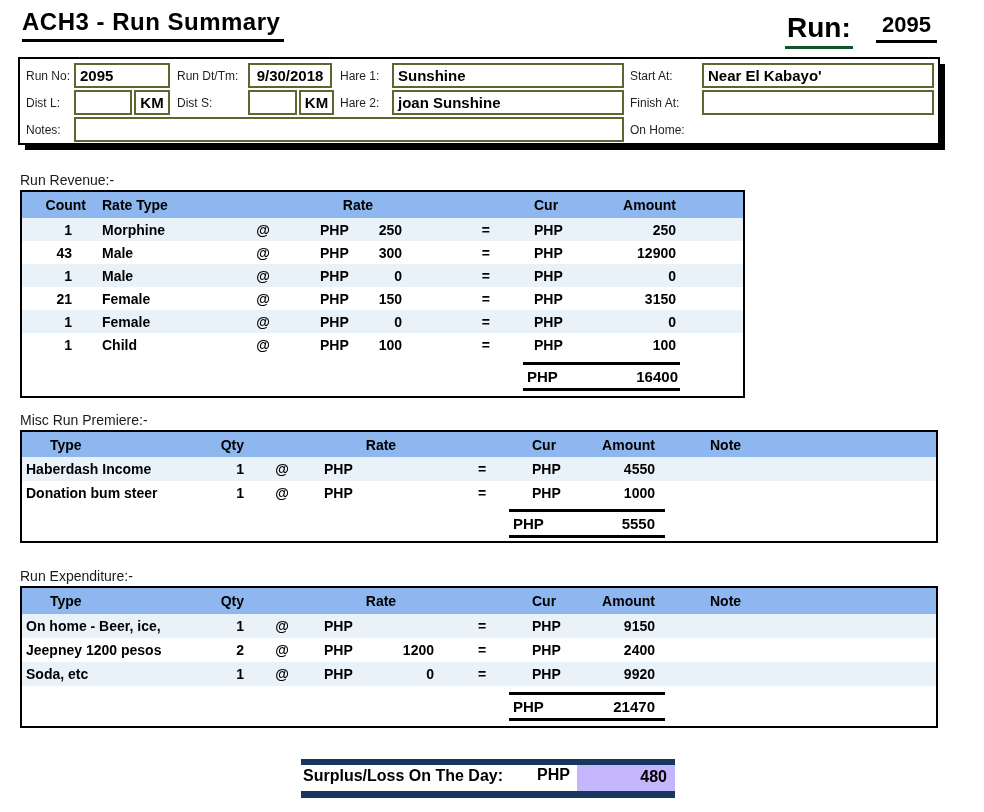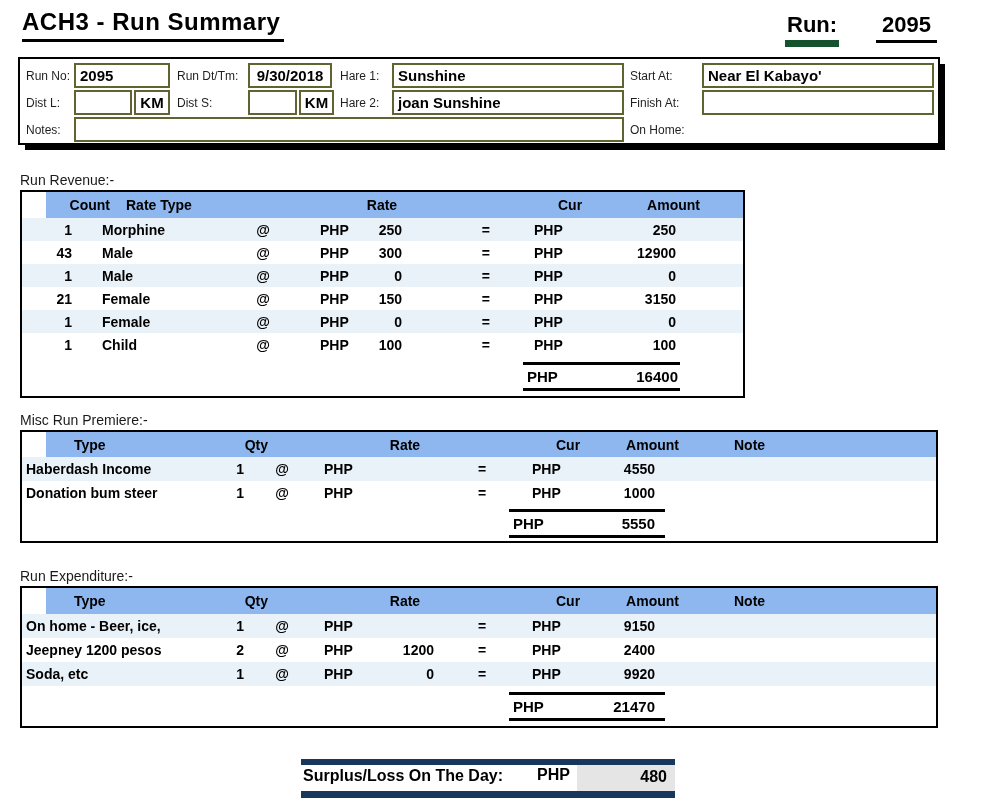--- a/index.html
+++ b/index.html
@@ -10,22 +10,22 @@
     color:#000; overflow:hidden;
   }
   
   .title {
     position:absolute; left:22px; top:8px;
     font-size:24px; font-weight:bold; letter-spacing:.5px;
     border-bottom:3px solid #000; padding:0 4px 3px 0;
   }
   .run-label {
     position:absolute; left:785px; top:12px;
-    font-size:22px; font-weight:bold;
-    border-bottom:7px solid #14532d; padding:0 2px 2px;
+    font-size:28px; font-weight:bold;
+    border-bottom:3px solid #14532d; padding:0 2px 2px;
   }
   .run-value {
     position:absolute; left:876px; top:12px;
     font-size:22px; font-weight:bold;
     border-bottom:3px solid #000; padding:0 6px 2px;
   }
   
   .panel {
     position:absolute; left:18px; top:57px; width:922px; height:88px;
     background:#fff; border:2px solid #000;
@@ -39,21 +39,21 @@
   }
   .fbox.center { text-align:center; }
   
   .seclabel { position:absolute; font-size:14px; color:#1a1a1a; }
   .tbl {
     position:absolute; background:#fff; border:2px solid #000;
     font-size:14px; font-weight:bold;
   }
   .t1-row { display:grid; grid-template-columns:72px 140px 58px 72px 60px 78px 72px 106px 1fr; align-items:center; }
   .t2-row { display:grid; grid-template-columns:192px 46px 44px 58px 96px 58px 68px 90px 130px 1fr; align-items:center; }
-  .hdr { background:#8DB7EE;margin-left:24px; }
+  .hdr { background:#8DB7EE; }
   .hdr .u { border-bottom:2px solid #000; padding-bottom:1px; }
   .alt { background:#EAF2F9; }
   .c-center { text-align:center; }
   .cell { white-space:nowrap; overflow:hidden; }
   
   .t1-count { text-align:right; padding-right:22px; }
   .t1-counthdr { text-align:right; padding-right:8px; }
   .t1-type { padding-left:8px; }
   .t1-ratecur { padding-left:28px; }
   .t1-rateval { text-align:right; padding-right:22px; }
@@ -82,21 +82,21 @@
   .total .amt { text-align:right; }
   
   .summary { position:absolute; left:301px; top:759px; width:376px; height:40px; }
   .bar { position:absolute; left:0; width:374px; height:6px; background:#17375D; }
   .bar.top { top:0; }
   .bar.bottom { top:32px; height:7px; }
   .sum-label { position:absolute; left:2px; top:8px; font-size:16px; font-weight:bold; white-space:nowrap; }
   .sum-cur { position:absolute; left:236px; top:7px; font-size:16px; font-weight:bold; }
   .sum-box {
     position:absolute; left:276px; top:6px; width:98px; height:26px;
-    background:#e5e5e5; font-size:16px; font-weight:bold;
+    background:#c4b5fd; font-size:16px; font-weight:bold;
     text-align:right; padding:3px 8px 16px 0;
   }
 </style>
 </head>
 <body>
 
 <div class="title">ACH3 - Run Summary</div>
 <div class="run-label">Run:</div>
 <div class="run-value">2095</div>
 

